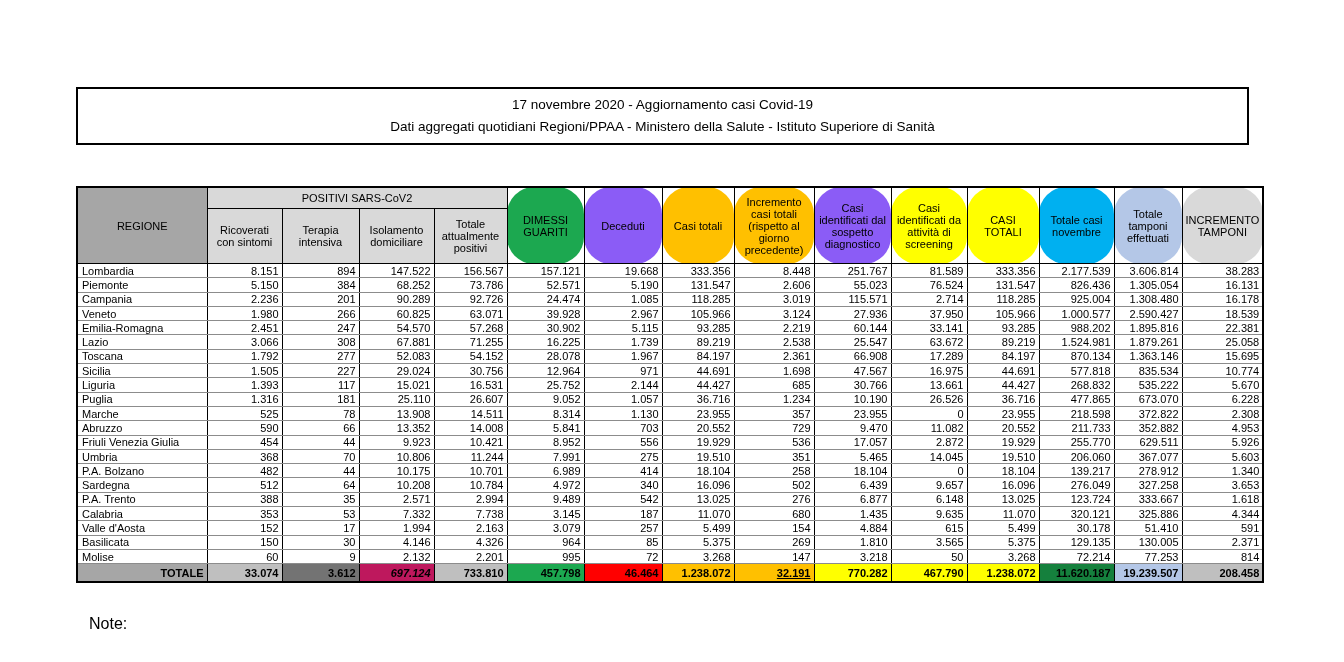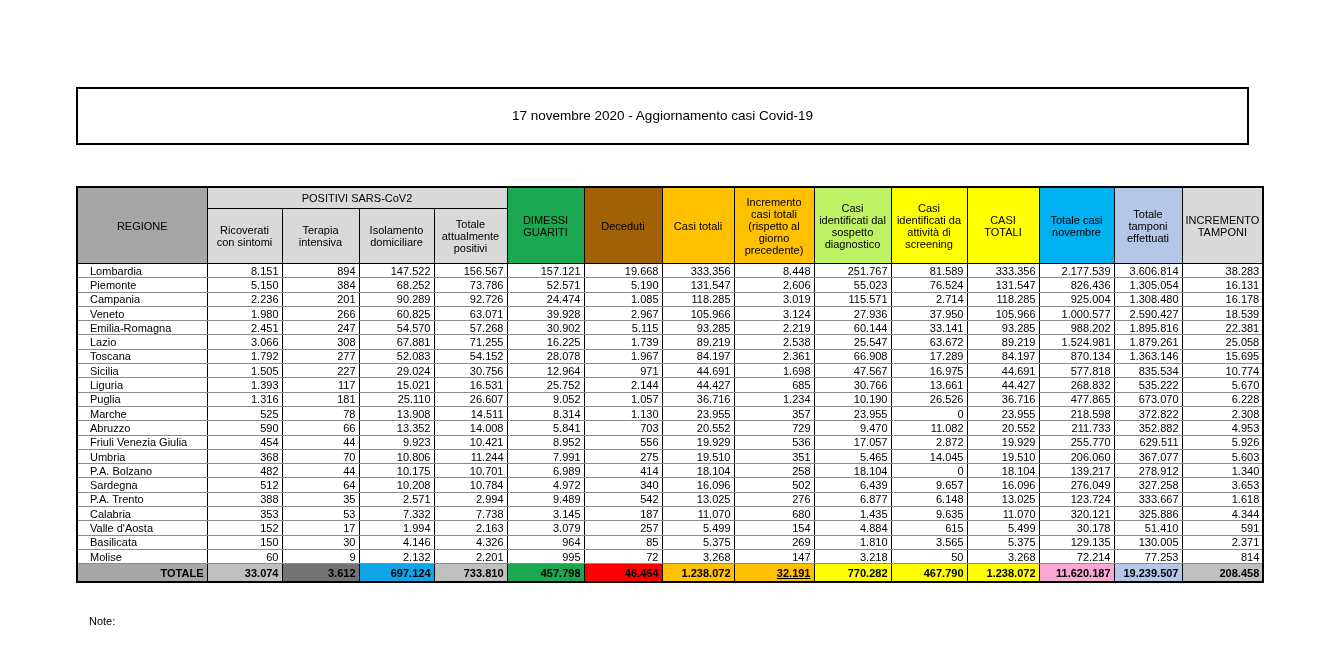--- a/index.html
+++ b/index.html
@@ -23,41 +23,42 @@
     overflow:hidden;white-space:normal;
     font-size:11px;line-height:12px;padding:0 3px;
   }
   .report-table thead th{
     border:1px solid #000;font-weight:normal;text-align:center;
     vertical-align:middle;
   }
   .hdr-regione{background:#A6A6A6;font-weight:bold;font-size:11.5px;}
   .hdr-group{background:#D9D9D9;font-weight:bold;font-size:12px;height:20px;}
   .hdr-sub{background:#D9D9D9;height:54px;font-size:10.8px;}
-  .hdr-col{font-size:10.8px;}
+  .hdr-col{font-size:10.8px;border-radius:27px;}
   .report-table tbody td{
     height:13.3px;background:#fff;
     border-left:1px solid #000;border-right:1px solid #000;
     border-top:1px solid #8c8c8c;border-bottom:1px solid #8c8c8c;
   }
-  .report-table tbody td.region{text-align:left;padding-left:12px;}
+  .report-table tbody td.region{text-align:left;padding-left:4px;}
   .report-table td.num{text-align:right;font-variant-numeric:tabular-nums;}
   .report-table tfoot td{
     border:1px solid #000;font-weight:bold;height:17px;
   }
   .total-label{background:#A6A6A6;text-align:right;font-size:11.5px;}
   .note{
-    position:absolute;left:89px;top:615px;font-size:11px;
+    position:absolute;left:89px;top:615px;font-size:16px;
   }
 </style>
 </head>
 <body>
 
 <div class="title-box">
   <div class="line">17 novembre 2020 - Aggiornamento casi Covid-19</div>
+  <div class="line">Dati aggregati quotidiani Regioni/PPAA - Ministero della Salute - Istituto Superiore di Sanità</div>
 </div>
 
 <table class="report-table">
   <colgroup>
     <col style="width:130px">
       <col style="width:75px">
       <col style="width:77px">
     <col style="width:75px">
       <col style="width:73px">
       <col style="width:77px">
@@ -69,24 +70,24 @@
       <col style="width:72px">
     <col style="width:75px">
       <col style="width:68px">
       <col style="width:69px">
   </colgroup>
   <thead>
     <tr>
       <th rowspan="2" class="hdr-regione">REGIONE</th>
       <th colspan="4" class="hdr-group">POSITIVI SARS-CoV2</th>
       <th rowspan="2" class="hdr-col" style="background: rgb(28, 168, 80);">DIMESSI GUARITI</th>
-      <th rowspan="2" class="hdr-col" style="background: #a16207;">Deceduti</th>
+      <th rowspan="2" class="hdr-col" style="background: #8b5cf6;">Deceduti</th>
       <th rowspan="2" class="hdr-col" style="background: rgb(255, 192, 0);">Casi totali</th>
       <th rowspan="2" class="hdr-col" style="background: rgb(255, 192, 0);">Incremento casi totali (rispetto al giorno precedente)</th>
-      <th rowspan="2" class="hdr-col" style="background: #bef264;">Casi identificati dal sospetto diagnostico</th>
+      <th rowspan="2" class="hdr-col" style="background: #8b5cf6;">Casi identificati dal sospetto diagnostico</th>
       <th rowspan="2" class="hdr-col" style="background: rgb(255, 255, 0);">Casi identificati da attività di screening</th>
       <th rowspan="2" class="hdr-col" style="background: rgb(255, 255, 0);">CASI TOTALI</th>
       <th rowspan="2" class="hdr-col" style="background: rgb(0, 176, 240);">Totale casi novembre</th>
       <th rowspan="2" class="hdr-col" style="background: rgb(180, 199, 231);">Totale tamponi effettuati</th>
       <th rowspan="2" class="hdr-col" style="background: rgb(217, 217, 217);">INCREMENTO TAMPONI</th>
     </tr>
     <tr>
       <th class="hdr-sub">Ricoverati con sintomi</th>
       <th class="hdr-sub">Terapia intensiva</th>
       <th class="hdr-sub">Isolamento domiciliare</th>
@@ -450,29 +451,29 @@
         <td class="num">72.214</td>
         <td class="num">77.253</td>
         <td class="num">814</td>
       </tr>
     </tbody>
   <tfoot>
       <tr>
         <td class="total-label">TOTALE</td>
         <td class="num" style="background: rgb(191, 191, 191); margin-left: 16px;">33.074</td>
         <td class="num" style="background: #737373;">3.612</td>
-        <td class="num" style="background: #0ea5e9;">697.124</td>
+        <td class="num" style="background: #be185d; font-style: italic;">697.124</td>
         <td class="num" style="background: rgb(191, 191, 191);">733.810</td>
         <td class="num" style="background: rgb(28, 168, 80);">457.798</td>
         <td class="num" style="background: rgb(255, 0, 0);">46.464</td>
         <td class="num" style="background: rgb(255, 192, 0);">1.238.072</td>
         <td class="num" style="background: rgb(255, 192, 0); text-decoration: underline;">32.191</td>
         <td class="num" style="background: rgb(255, 255, 0);">770.282</td>
         <td class="num" style="background: rgb(255, 255, 0);">467.790</td>
         <td class="num" style="background: rgb(255, 255, 0);">1.238.072</td>
-        <td class="num" style="background: #f9a8d4;">11.620.187</td>
+        <td class="num" style="background: #15803d;">11.620.187</td>
         <td class="num" style="background: rgb(180, 199, 231);">19.239.507</td>
         <td class="num" style="background: rgb(191, 191, 191);">208.458</td>
       </tr>
     </tfoot>
 </table>
 
 <div class="note">Note:</div>
 
 </body></html>

